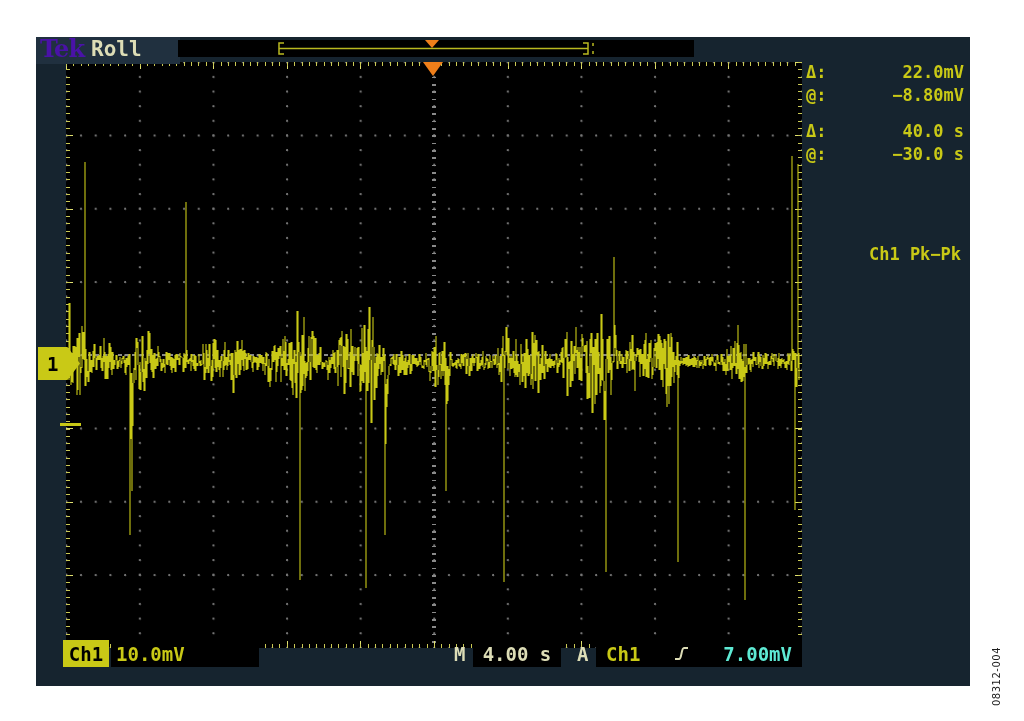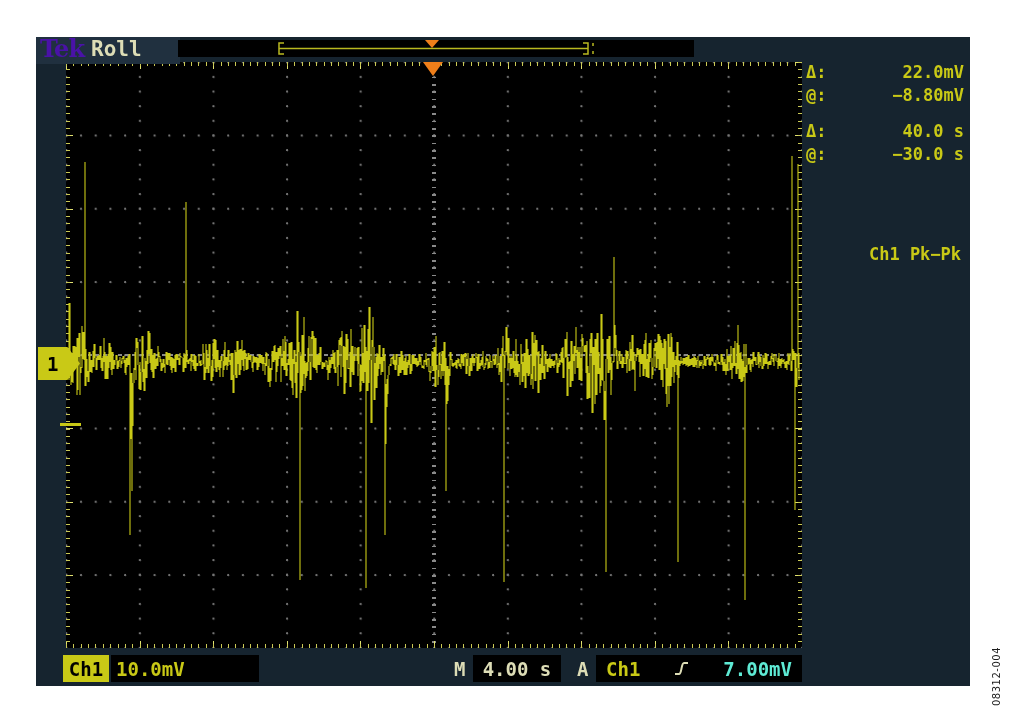--- a/index.html
+++ b/index.html
@@ -68,21 +68,21 @@
 
   
   .readout{position:absolute;left:770px;top:24px;width:162px;color:#c9c916;
            font-weight:bold;font-size:17px;z-index:6;}
   .cursor-row{display:flex;justify-content:space-between;line-height:23px;padding-right:4px;}
   .cursor-group{margin-bottom:13px;}
   .pkpk{position:absolute;left:766px;top:205px;width:170px;text-align:center;color:#c9c916;
         font-weight:bold;font-size:17px;line-height:24px;z-index:6;margin-left:28px;}
 
   
-  .bottombar{position:absolute;left:0;top:611px;width:934px;height:29px;z-index:6;
+  .bottombar{position:absolute;left:0;top:596px;width:934px;height:29px;z-index:6;
              font-weight:bold;font-size:19px;}
   .bb{position:absolute;top:7px;height:27px;display:flex;align-items:center;}
   .badge{left:27px;width:46px;background:#c9c916;color:#000;justify-content:center;}
   .vscale{left:75px;width:148px;background:#000;color:#c9c916;padding-left:5px;box-sizing:border-box;}
   .mlabel{left:418px;color:#ddddb6;}
   .tbox{left:437px;width:88px;background:#000;color:#ddddb6;justify-content:center;}
   .albl{left:541px;color:#ddddb6;}
   .trigbox{left:560px;width:206px;background:#000;padding:0 10px;box-sizing:border-box;
            justify-content:space-between;}
   .trig-src{color:#c9c916;}

